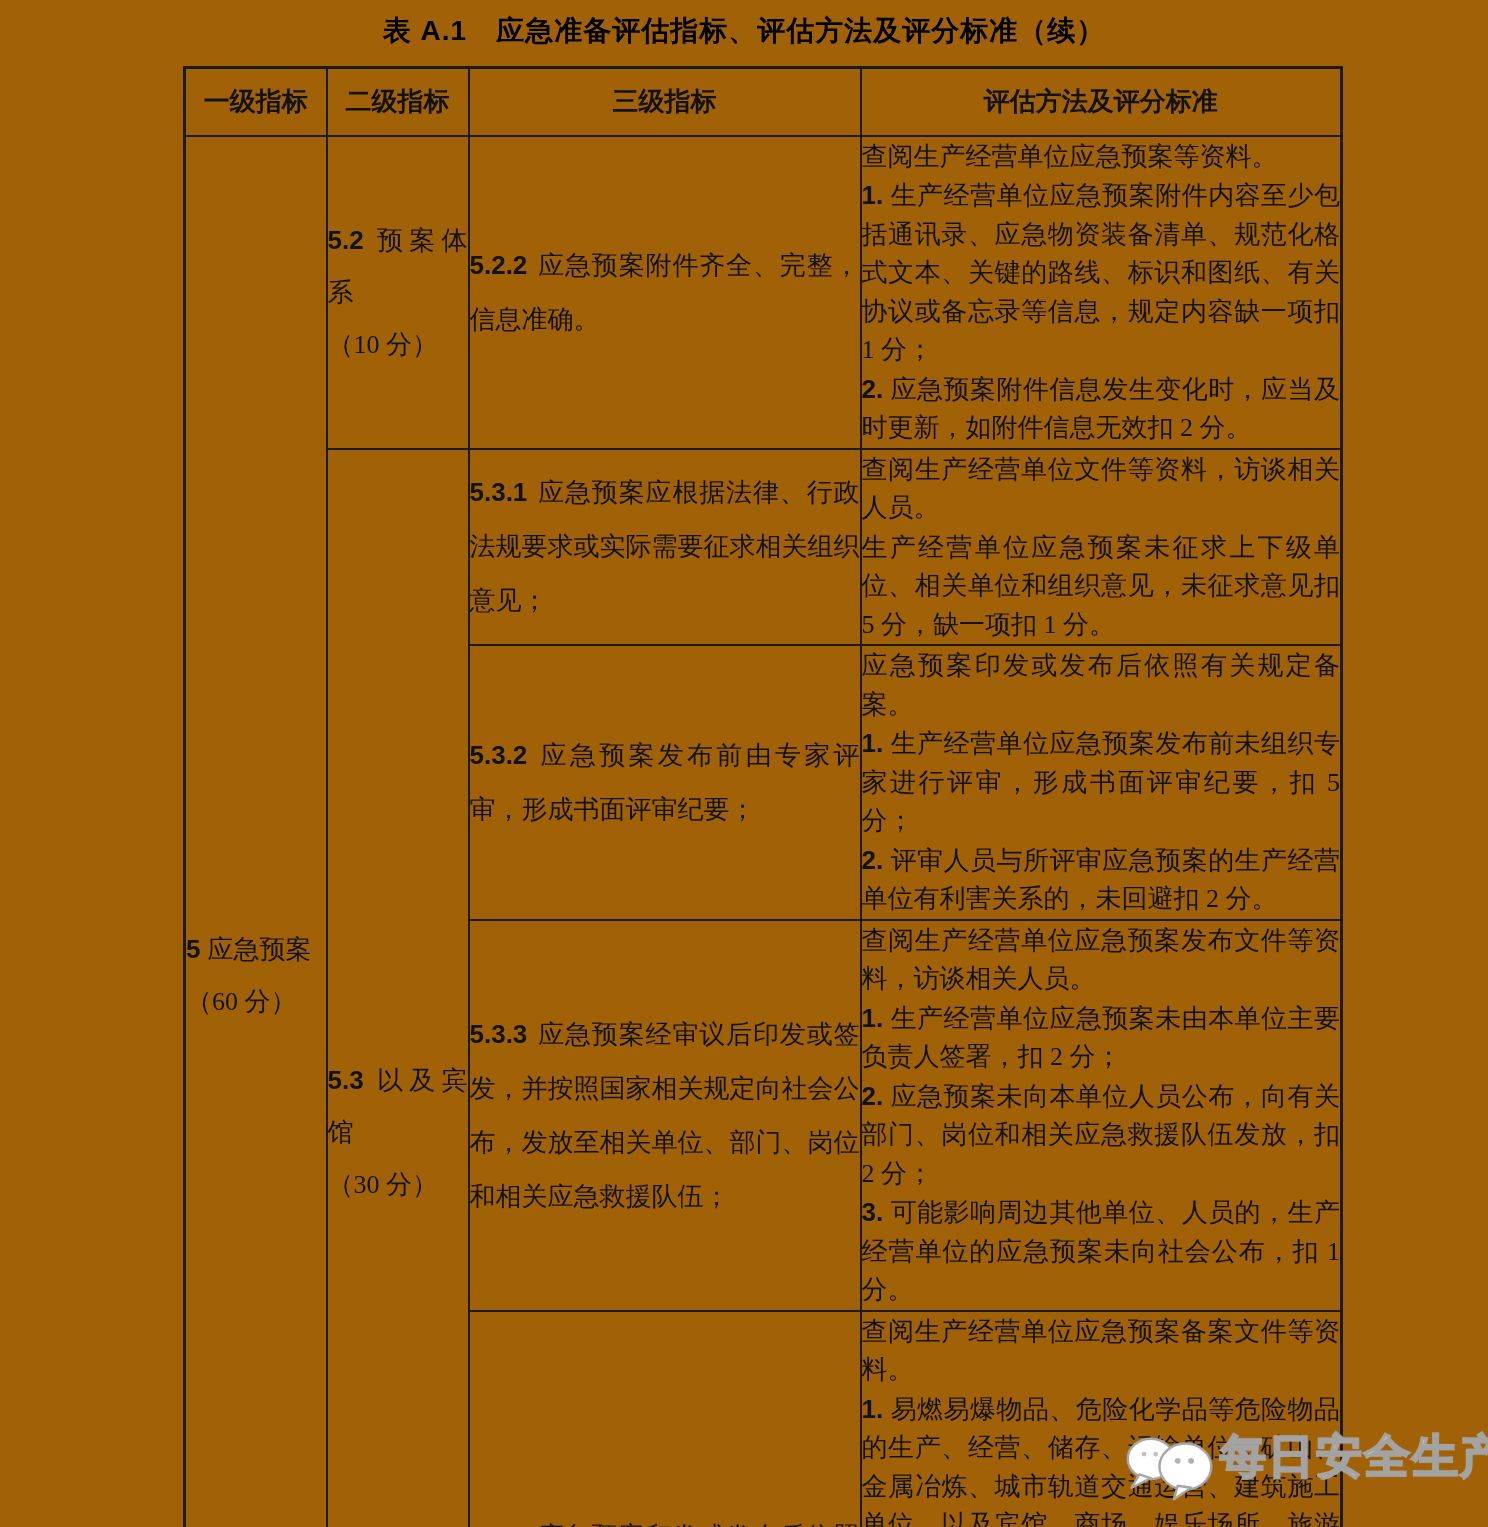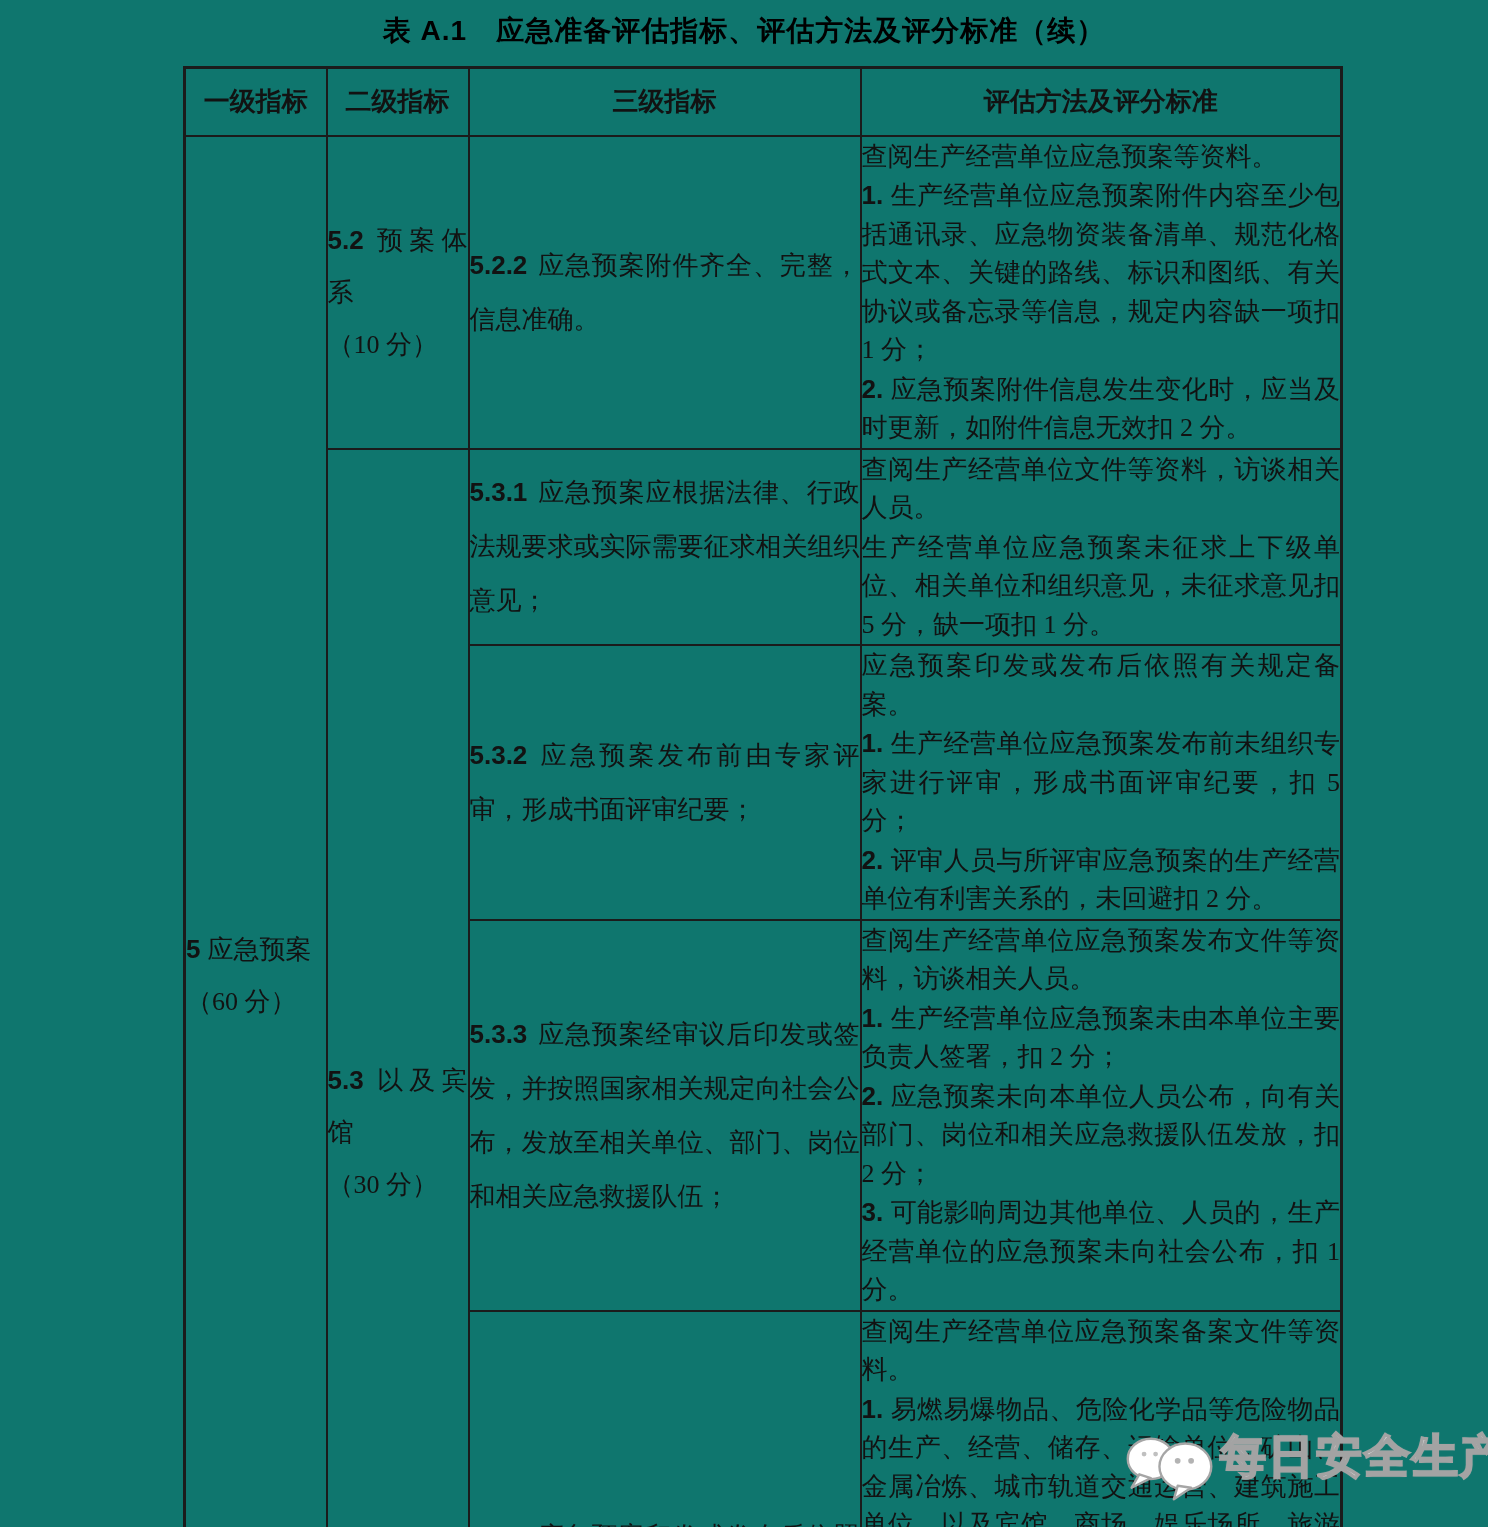--- a/index.html
+++ b/index.html
@@ -1,19 +1,19 @@
 <!DOCTYPE html>
 <html><head>
 <meta charset="utf-8">
 <style>
   html,body{margin:0;padding:0;background:#ffffff;}
   .page{
     position:relative;
     width:1488px;height:1527px;
-    background:#0f766e;
+    background:#a16207;
     font-family:"Liberation Serif","DejaVu Serif",serif;
     color:#111111;
     overflow:hidden;
   }
   .doc-title{
     position:absolute;top:12px;left:0;width:100%;
     text-align:center;
     font-family:"Liberation Sans","DejaVu Sans",sans-serif;
     font-weight:bold;font-size:28px;letter-spacing:1px;
     color:#000;

